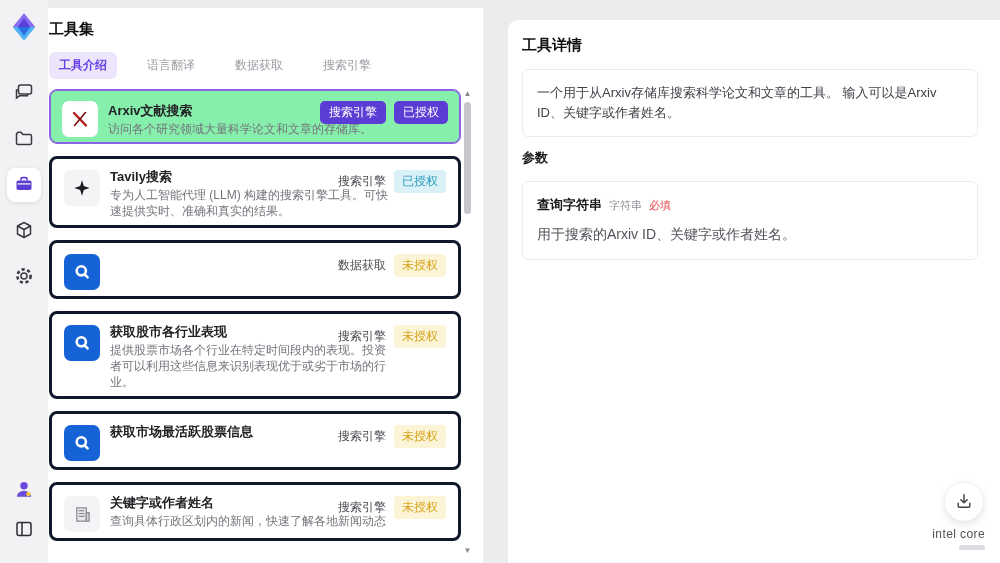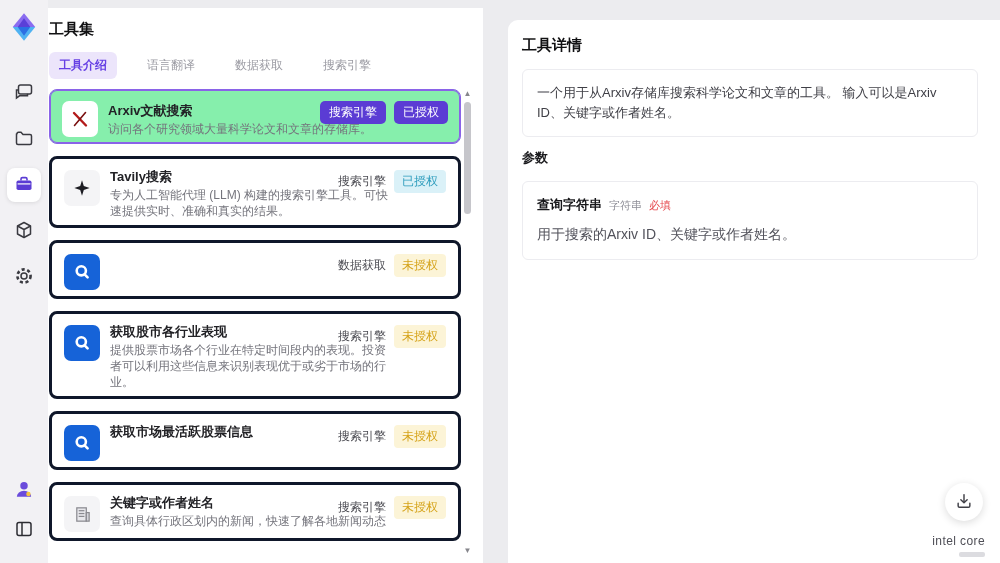--- a/index.html
+++ b/index.html
@@ -95,21 +95,21 @@
   .param-type { font-size:11px; color:#8d8d96; }
   .param-req  { font-size:11px; color:#e5484d; }
   .param-desc { font-size:14px; color:#52525b; margin-top:9px; }
 
   
   .fab {
     position:absolute; right:17px; bottom:42px; width:38px; height:38px; border-radius:50%;
     background:#ffffff; border:none; box-shadow:0 2px 8px rgba(0,0,0,.14);
     display:flex; align-items:center; justify-content:center; cursor:pointer; z-index:5;
   }
-  .brand { position:absolute; right:15px; bottom:6px; z-index:5; text-align:right; }
+  .brand { position:absolute; right:15px; bottom:13px; z-index:5; text-align:right; }
   .brand-text { font-size:12px; color:#4f4f57; letter-spacing:.4px; }
   .brand-sub { width:26px; height:5px; background:#dcdce0; border-radius:2px; margin:3px 0 0 auto; }
 </style>
 </head>
 <body>
 
 <div class="rail">
   <div class="logo">
     <svg viewBox="0 0 24 24" width="30" height="30">
       <polygon points="12,1 21,12 3,12" fill="#8a6cf0"></polygon>

